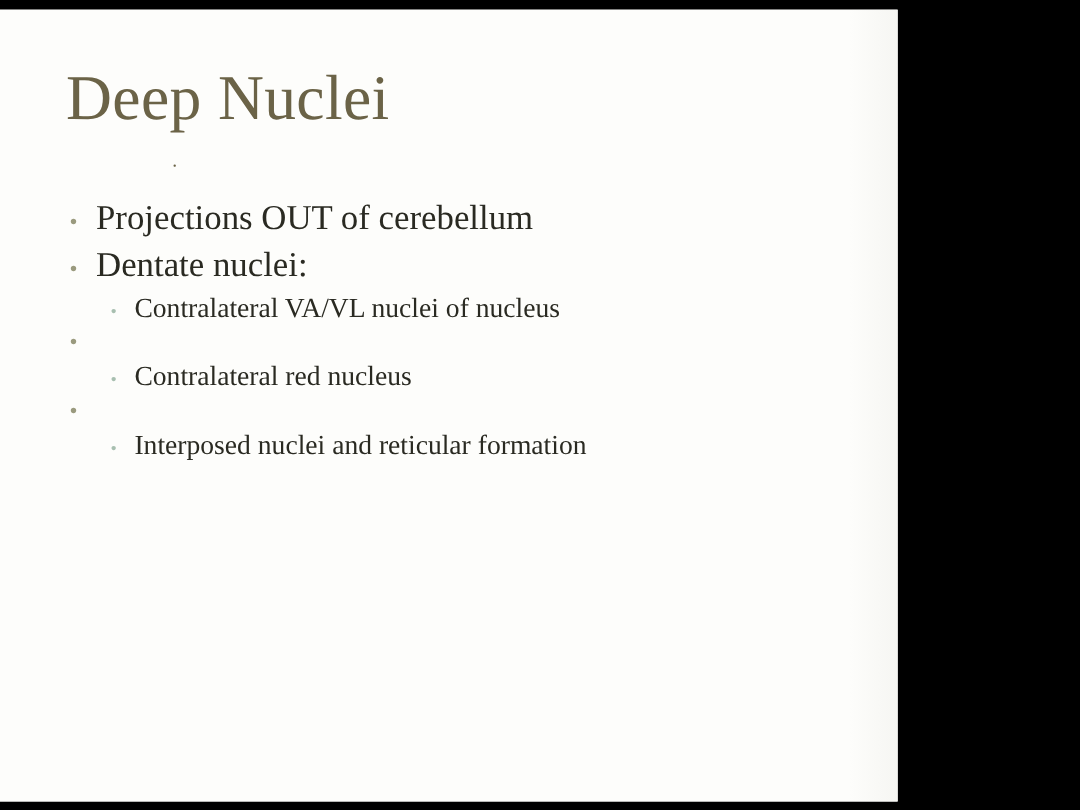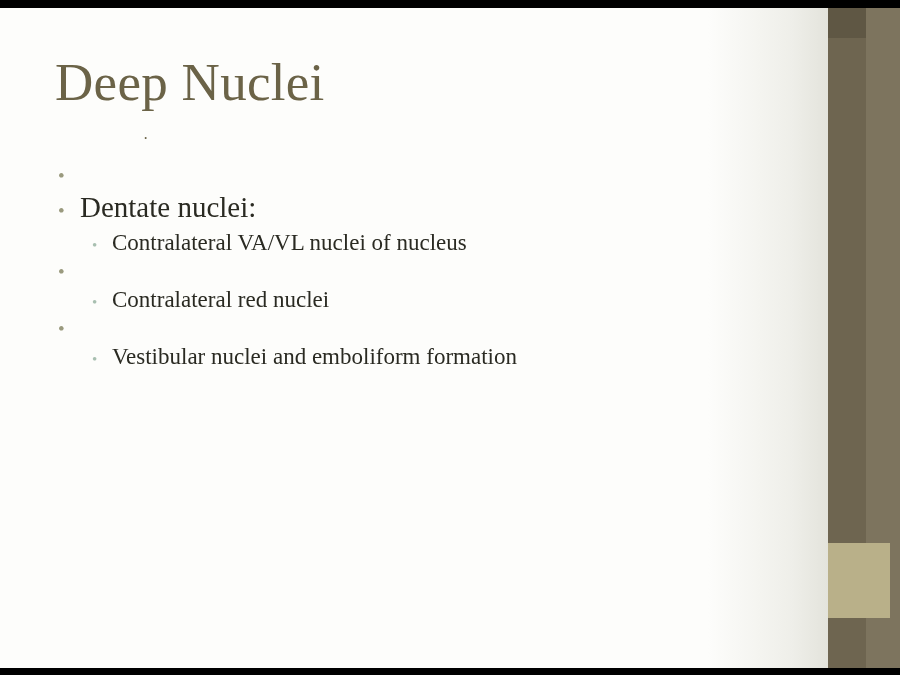--- a/index.html
+++ b/index.html
@@ -17,21 +17,21 @@
     position: relative;
     width: 900px;
     height: 675px;
     background: #000000;
   }
   
   .slide-canvas {
     position: absolute;
     left: 0;
     top: 8px;
-    width: 900px;
+    width: 748px;
     height: 660px;
     background: #ffffff;
     overflow: hidden;
   }
   
   .content-area {
     position: absolute;
     left: 0;
     top: 0;
     width: 828px;
@@ -155,45 +155,46 @@
     <div class="side-accent-top"></div>
     <div class="side-accent-block"></div>
 
     <div class="title">Deep Nuclei</div>
     <div class="title-dot">·</div>
 
     <div class="bullets">
 
       <div class="b-l1">
         <span class="dot">•</span>
+        <span class="b-text">Projections OUT of cerebellum</span>
       </div>
 
       <div class="b-l1">
         <span class="dot">•</span>
         <span class="b-text">Dentate nuclei:</span>
       </div>
 
       <div class="b-l2">
         <span class="dot">•</span>
         <span class="b-text">Contralateral VA/VL nuclei of nucleus</span>
       </div>
 
       <div class="b-l1">
         <span class="dot">•</span>
       </div>
 
       <div class="b-l2">
         <span class="dot">•</span>
-        <span class="b-text">Contralateral red nuclei</span>
+        <span class="b-text">Contralateral red nucleus</span>
       </div>
 
       <div class="b-l1">
         <span class="dot">•</span>
       </div>
 
       <div class="b-l2">
         <span class="dot">•</span>
-        <span class="b-text">Vestibular nuclei and emboliform formation</span>
+        <span class="b-text">Interposed nuclei and reticular formation</span>
       </div>
 
     </div>
   </div>
 </div>
 
 </body></html>

